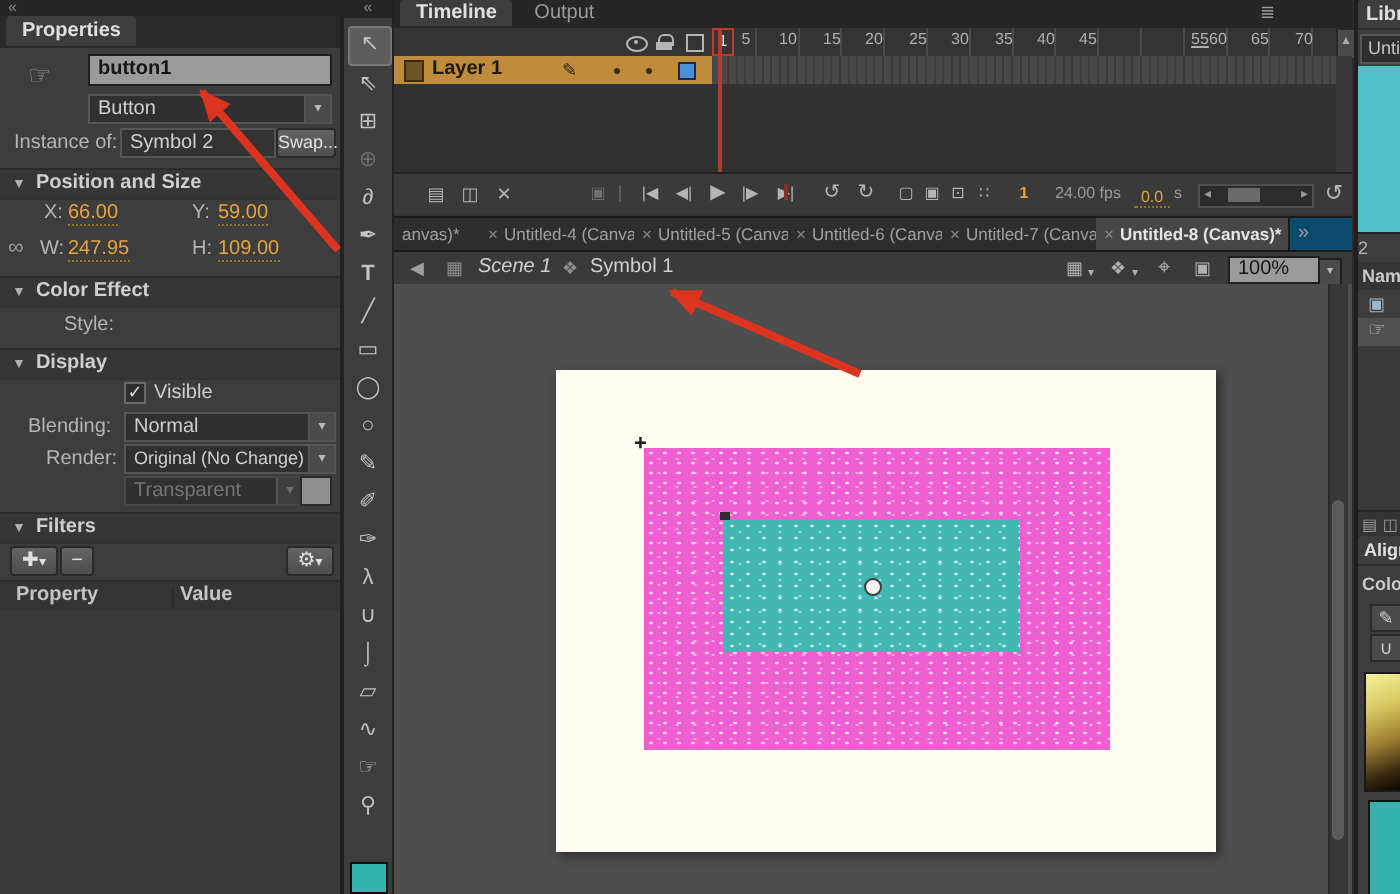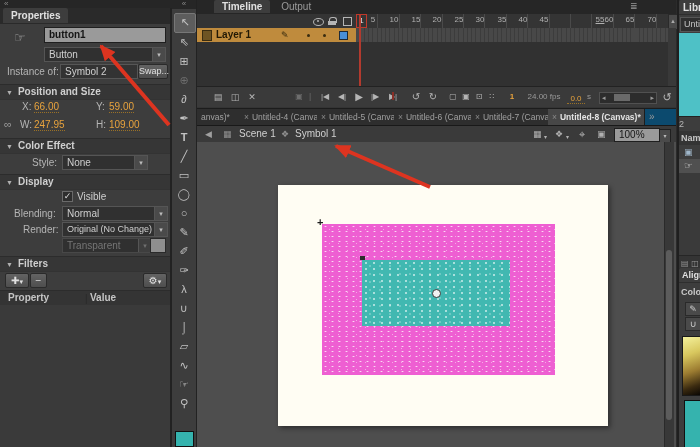--- a/index.html
+++ b/index.html
@@ -68,24 +68,20 @@
     <span class="abs oval" style="left:109px;top:101px;">59.00</span>
 
     <span class="abs" style="left:4px;top:118px;color:#9a9a9a;font-size:11px;">∞</span>
     <span class="abs lbl" style="left:20px;top:119px;">W:</span>
     <span class="abs oval" style="left:34px;top:119px;">247.95</span>
     <span class="abs lbl" style="left:96px;top:119px;">H:</span>
     <span class="abs oval" style="left:109px;top:119px;">109.00</span>
 
     <div class="sechead" style="top:138px;"><span class="tri">▼</span><span>Color Effect</span></div>
     <span class="abs lbl" style="left:32px;top:157px;">Style:</span>
-    <div class="dd" style="left:62px;top:155px;width:80px;">
-      <span>None</span>
-      <span class="arr">▾</span>
-    </div>
 
     <div class="sechead" style="top:174px;"><span class="tri">▼</span><span>Display</span></div>
     <div class="abs" style="left:62px;top:191px;width:9px;height:9px;background:#2e2e2e;border:1px solid #6a6a6a;color:#ddd;font-size:9px;line-height:9px;text-align:center;"><span>✓</span></div>
     <span class="abs lbl" style="left:77px;top:191px;color:#cfcfcf;">Visible</span>
     <span class="abs lbl" style="left:14px;top:208px;">Blending:</span>
     <div class="dd" style="left:62px;top:206px;width:100px;">
       <span>Normal</span>
       <span class="arr">▾</span>
     </div>
     <span class="abs lbl" style="left:23px;top:224px;">Render:</span>
@@ -135,21 +131,21 @@
     <div class="tool" style="top:356px;">∿</div>
     <div class="tool" style="top:375px;">☞</div>
     <div class="tool" style="top:394px;">⚲</div>
     <div class="abs" style="left: 3px; top: 431px; width: 17px; height: 14px; border: 1px solid rgb(17, 17, 17); background-color: rgb(53, 179, 174);"></div>
   </div>
 
   <div class="abs" style="left:197px;top:0;width:479px;height:447px;">
 
     <div class="abs" style="left:0;top:0;width:479px;height:108px;background:#343434;border-bottom:1px solid #1c1c1c;">
       <div class="abs" style="left:0;top:0;width:479px;height:14px;background:#262626;">
-        <span class="tab on" style="margin-left:17px;">Timeline</span>
+        <span class="tab on" style="margin-left:3px;">Timeline</span>
         <span class="tab">Output</span>
         <span class="abs" style="left:433px;top:1px;color:#9a9a9a;font-size:9px;">≣</span>
       </div>
 
       <div class="abs" style="left:0;top:14px;width:159px;height:14px;background:#343434;border-bottom:1px solid #2a2a2a;">
         <span class="abs" style="left:116px;top:4px;width:9px;height:6px;border:1px solid #b5b5b5;border-radius:50%;">
             <span style="position:absolute;left:2.5px;top:1px;width:2px;height:2px;background:#b5b5b5;border-radius:50%;"></span>
           </span>
         <span class="abs" style="left:132px;top:3px;width:6px;height:5px;border:1px solid #b5b5b5;border-bottom:none;border-radius:3px 3px 0 0;"></span>
         <span class="abs" style="left:131px;top:7px;width:8px;height:4px;background:#b5b5b5;"></span>
@@ -227,21 +223,21 @@
       <div class="dtab" style="left:120px;width:76px;"><span class="x">×</span><span class="dlab">Untitled-5 (Canvas)*</span></div>
       <div class="dtab" style="left:197px;width:76px;"><span class="x">×</span><span class="dlab">Untitled-6 (Canvas)*</span></div>
       <div class="dtab" style="left:274px;width:76px;"><span class="x">×</span><span class="dlab">Untitled-7 (Canvas)*</span></div>
       <div class="dtab on" style="left:351px;width:92px;"><span class="x">×</span><span class="dlab" style="font-weight:bold;">Untitled-8 (Canvas)*</span></div>
       <span class="abs" style="left:452px;top:2px;color:#9a9a9a;">»</span>
     </div>
 
     <div class="abs" style="left:0;top:126px;width:479px;height:16px;background:#3a3a3a;border-bottom:1px solid #262626;line-height:16px;">
       <span class="abs" style="left:8px;top:0;color:#9f9f9f;font-size:9px;">◀</span>
       <span class="abs" style="left:26px;top:0;color:#8f8f8f;font-size:9px;">▦</span>
-      <span class="abs" style="left:42px;top:0;color:#d0d0d0;">Scene 1</span>
+      <span class="abs" style="left:42px;top:0;color:#d0d0d0;font-style:italic;">Scene 1</span>
       <span class="abs" style="left:84px;top:0;color:#8f8f8f;font-size:9px;">❖</span>
       <span class="abs" style="left:98px;top:0;color:#d0d0d0;">Symbol 1</span>
       <span class="abs" style="left:336px;top:0;color:#b0b0b0;font-size:9px;">▦</span>
       <span class="abs" style="left:347px;top:3px;color:#b0b0b0;font-size:6px;">▾</span>
       <span class="abs" style="left:358px;top:0;color:#b0b0b0;font-size:9px;">❖</span>
       <span class="abs" style="left:369px;top:3px;color:#b0b0b0;font-size:6px;">▾</span>
       <span class="abs" style="left:382px;top:0;color:#b0b0b0;font-size:11px;">⌖</span>
       <span class="abs" style="left:400px;top:0;color:#b0b0b0;font-size:9px;">▣</span>
       <div class="abs" style="left:417px;top:2px;width:40px;height:12px;background:#9a9a9a;border:1px solid #1f1f1f;color:#161616;line-height:12px;padding-left:4px;">
         <span>100%</span>

